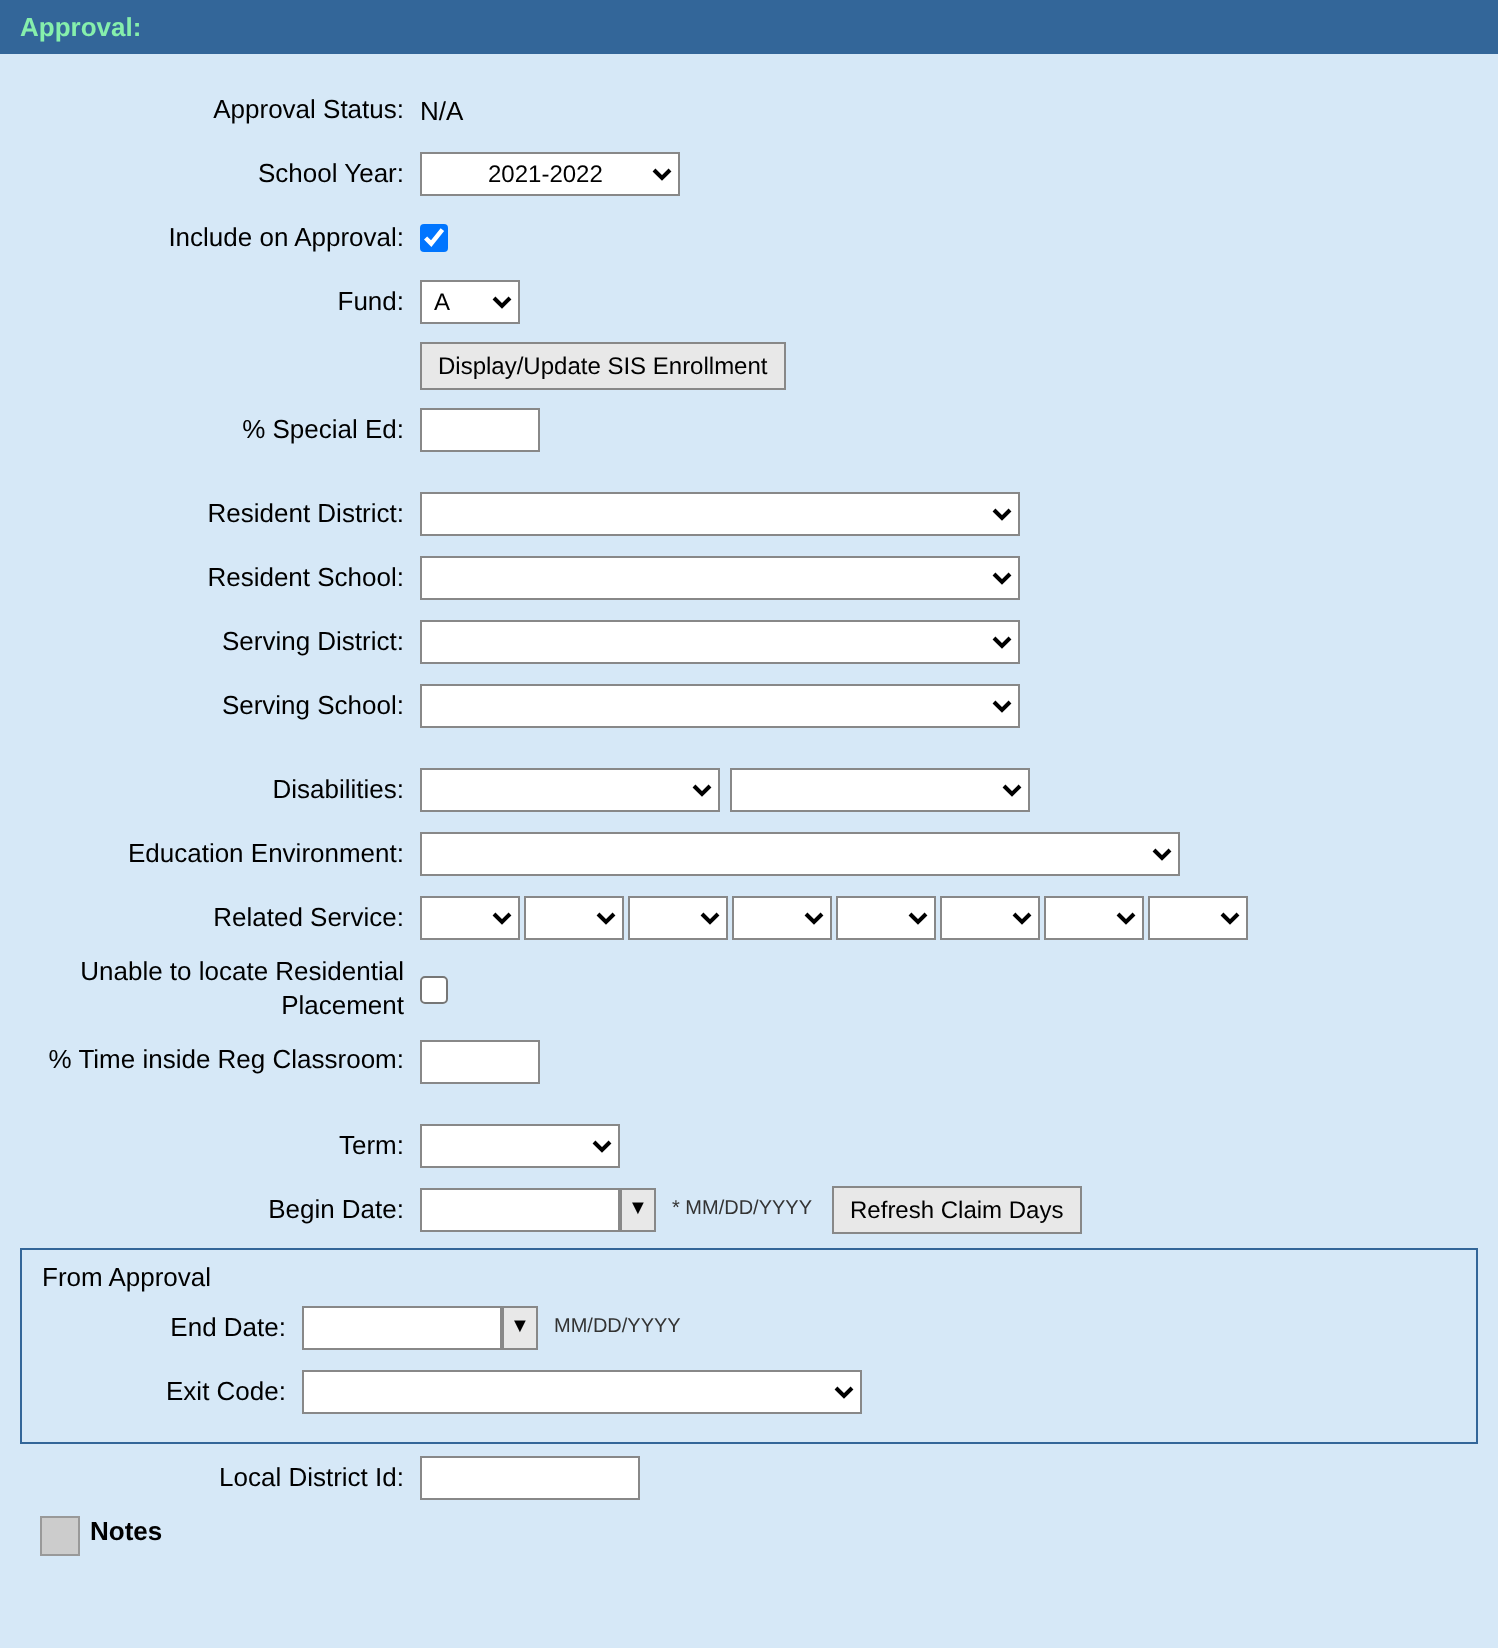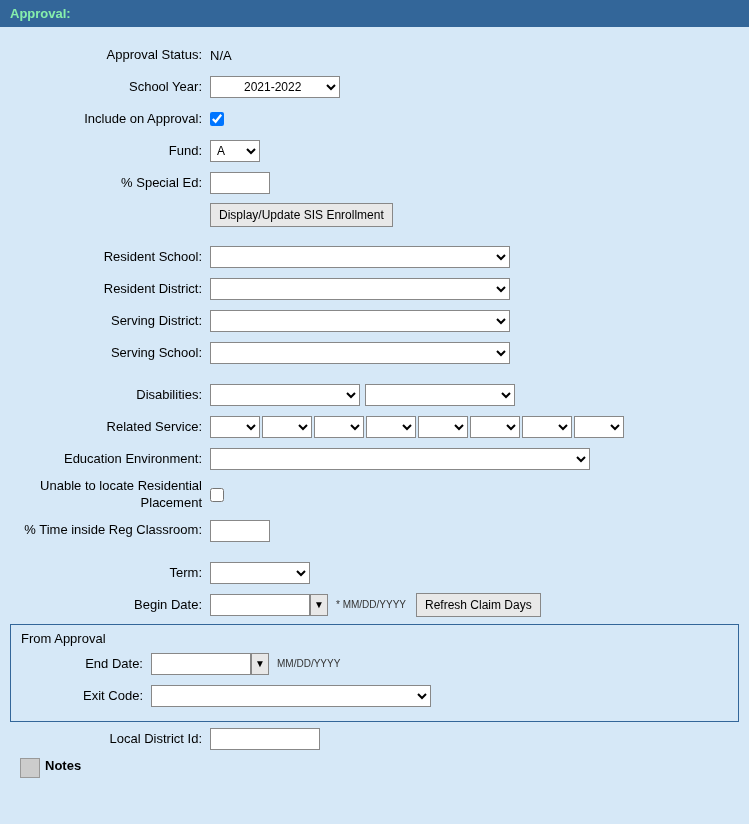--- a/index.html
+++ b/index.html
@@ -189,44 +189,44 @@
       <div class="field-col">
         <select style="width:50px;">
           <option>A</option>
           <option>B</option>
           <option>C</option>
         </select>
       </div>
     </div>
 
     <div class="form-row">
+      <div class="label-col"></div>
+      <div class="field-col">
+        <button>Display/Update SIS Enrollment</button>
+      </div>
+    </div>
+
+    <div class="form-row">
       <div class="label-col">% Special Ed:</div>
       <div class="field-col">
         <input type="text" style="width: 60px;">
       </div>
     </div>
 
-    <div class="form-row">
-      <div class="label-col"></div>
-      <div class="field-col">
-        <button>Display/Update SIS Enrollment</button>
-      </div>
-    </div>
-
     <div class="separator"></div>
 
     <div class="form-row">
+      <div class="label-col">Resident District:</div>
+      <div class="field-col">
+        <select class="wide-select"></select>
+      </div>
+    </div>
+
+    <div class="form-row">
       <div class="label-col">Resident School:</div>
-      <div class="field-col">
-        <select class="wide-select"></select>
-      </div>
-    </div>
-
-    <div class="form-row">
-      <div class="label-col">Resident District:</div>
       <div class="field-col">
         <select class="wide-select"></select>
       </div>
     </div>
 
     <div class="form-row">
       <div class="label-col">Serving District:</div>
       <div class="field-col">
         <select class="wide-select"></select>
       </div>
@@ -243,37 +243,37 @@
 
     <div class="form-row">
       <div class="label-col">Disabilities:</div>
       <div class="field-col disabilities-row">
         <select style="width:150px;"></select>
         <select style="width:150px;"></select>
       </div>
     </div>
 
     <div class="form-row">
+      <div class="label-col">Education Environment:</div>
+      <div class="field-col">
+        <select style="width:380px;"></select>
+      </div>
+    </div>
+
+    <div class="form-row">
       <div class="label-col">Related Service:</div>
       <div class="field-col related-service-row">
         <select style="width:50px;"></select>
         <select style="width:50px;"></select>
         <select style="width:50px;"></select>
         <select style="width:50px;"></select>
         <select style="width:50px;"></select>
         <select style="width:50px;"></select>
         <select style="width:50px;"></select>
         <select style="width:50px;"></select>
-      </div>
-    </div>
-
-    <div class="form-row">
-      <div class="label-col">Education Environment:</div>
-      <div class="field-col">
-        <select style="width:380px;"></select>
       </div>
     </div>
 
     <div class="form-row">
       <div class="label-col" style="line-height:1.3;">
         <span>Unable to locate Residential Placement</span>
       </div>
       <div class="field-col">
         <input type="checkbox" style="">
       </div>

